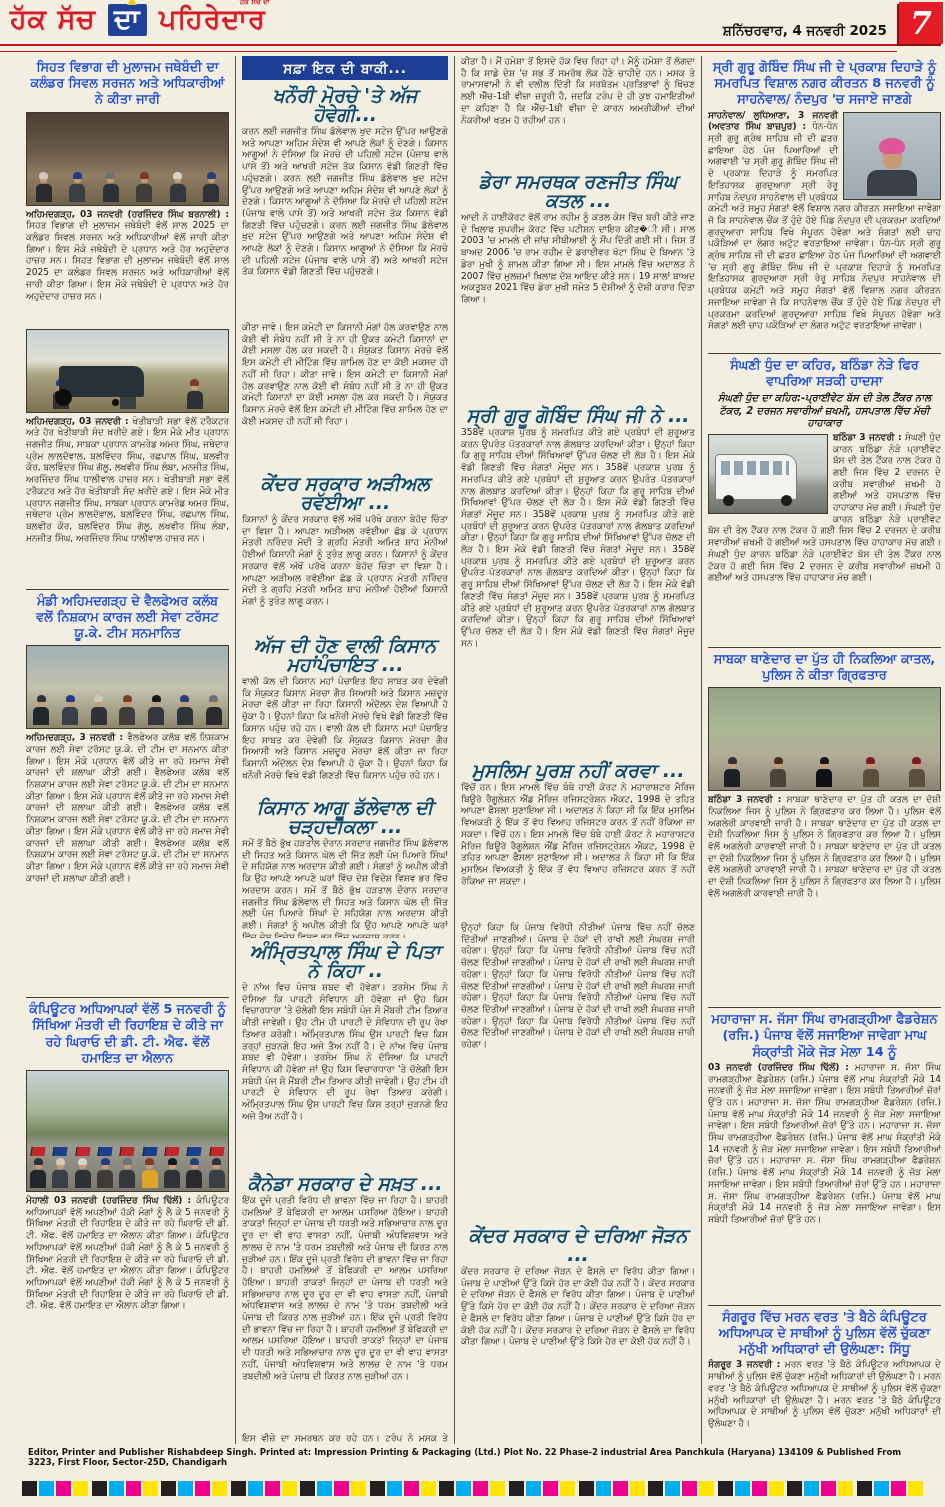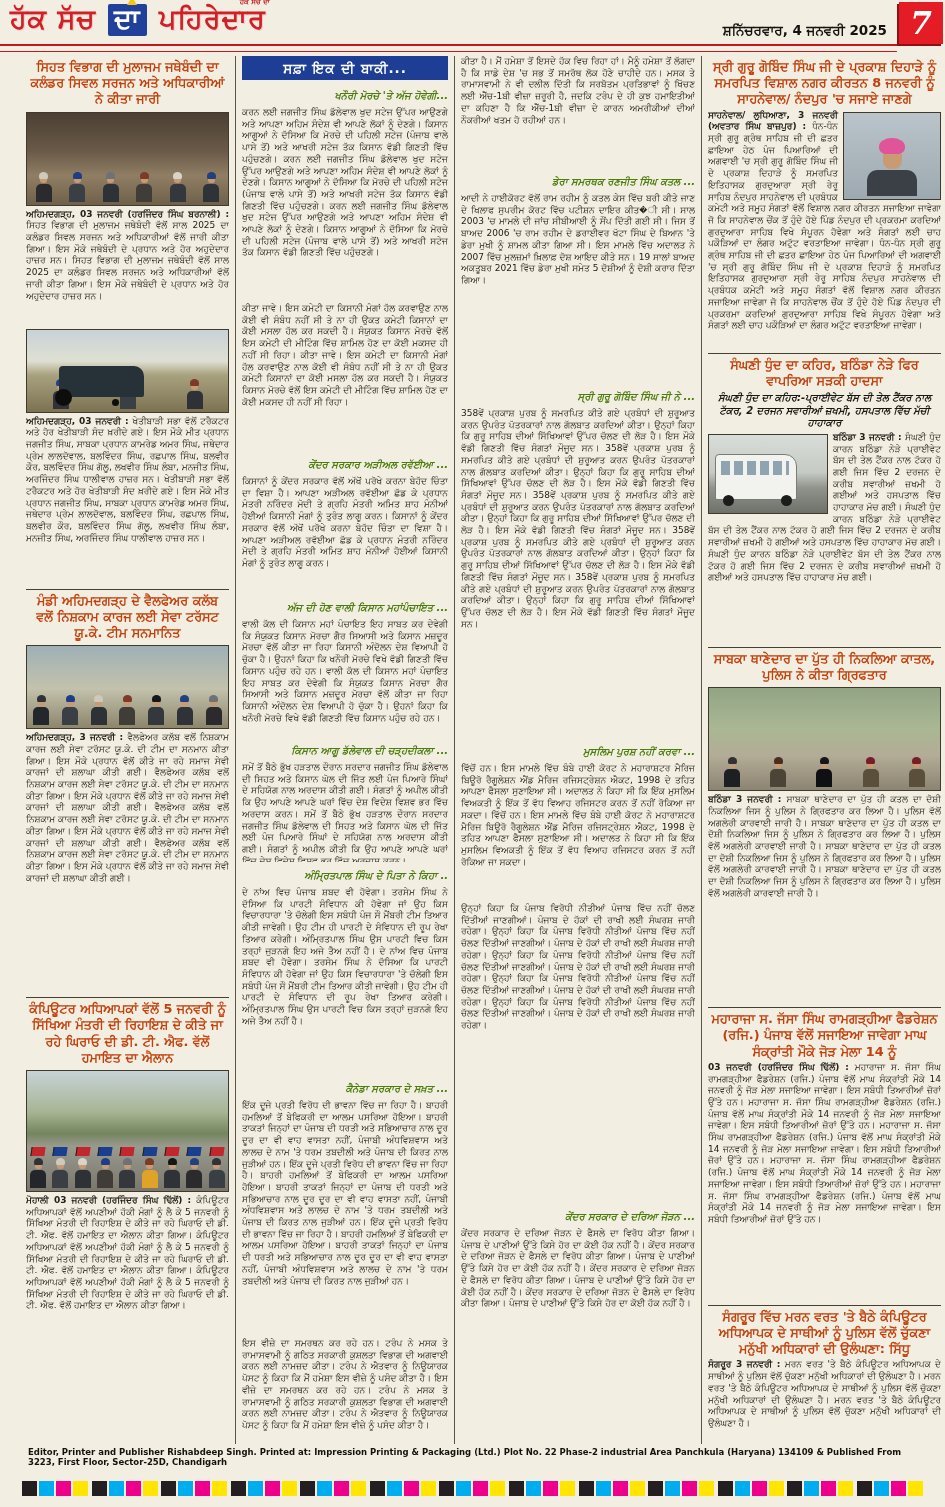--- a/index.html
+++ b/index.html
@@ -22,23 +22,23 @@
   
   .cols{position:absolute;top:56px;left:26px;right:4px;height:1388px;display:flex;}
   .col{box-sizing:border-box;overflow:hidden;display:flex;flex-direction:column;}
   .c1{width:210px;padding-right:6px;border-right:1px solid #5a5442;}
   .c2{width:219px;padding:0 6px;border-right:1px solid #5a5442;}
   .c3{width:247px;padding:0 6px;border-right:1px solid #5a5442;}
   .c4{flex:1;padding-left:6px;}
   .blk{flex:0 0 auto;}
   .body{font-size:9px;line-height:11.7px;text-align:justify;color:#24211a;overflow:hidden;}
   .body b{font-weight:700;}
-  .headline{font-weight:700;font-size:12.8px;line-height:16.2px;text-align:center;color:#c2410c;padding:3px 1px 2px;}
+  .headline{font-weight:700;font-size:12.8px;line-height:16.2px;text-align:center;color:#1d4ed8;padding:3px 1px 2px;}
   .col > .headline:not(:first-child){border-top:1.5px solid #45402f;margin-top:3px;}
-  .subhead{font-weight:700;font-style:italic;font-size:10px;line-height:19px;text-align:right;color:#4d7c0f;padding:4px 0 2px;}
+  .subhead{font-weight:700;font-style:italic;font-size:19px;line-height:19px;text-align:center;color:#0c4a6e;padding:4px 0 2px;}
   .banner{background:#1d3e94;color:#fff;font-weight:700;font-size:13.5px;line-height:16px;text-align:center;
           padding:4px 0;letter-spacing:1px;margin-bottom:2px;}
   .deck{font-weight:700;font-style:italic;font-size:10px;line-height:12.6px;text-align:center;padding:1px 0 2px;color:#1a1812;}
   
   .photo{position:relative;overflow:hidden;border:1px solid #3f3a2d;margin:2px 0 3px;background:#a99e86;}
   .photo.inbody{margin:2px 0 2px 5px;}
   .people{position:absolute;left:0;right:0;bottom:3px;display:flex;justify-content:space-around;align-items:flex-end;}
   .person{display:flex;flex-direction:column;align-items:center;}
   .person i{display:block;}
   .person .head{width:9px;height:8px;border-radius:50% 50% 42% 42%;}

